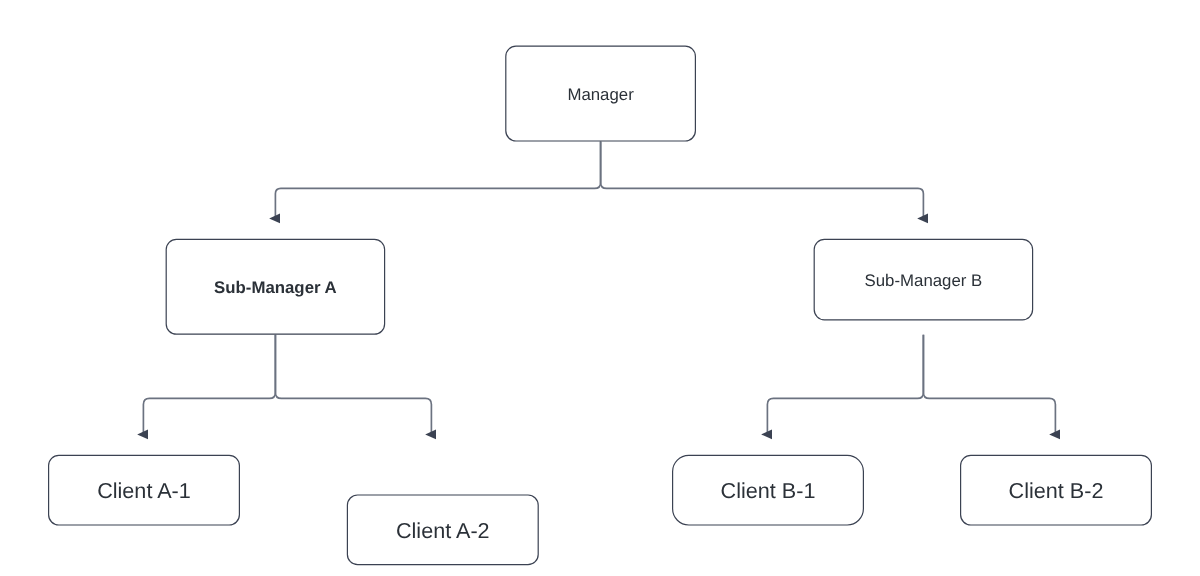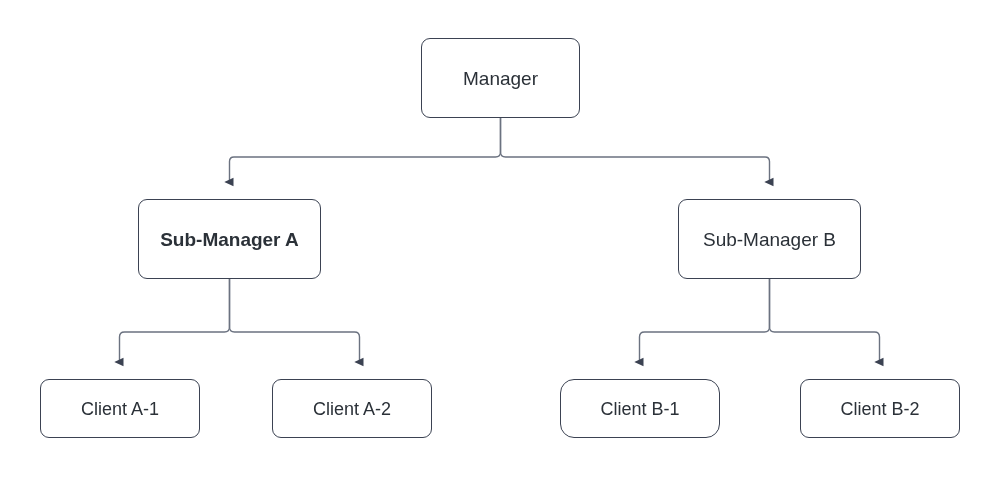--- a/index.html
+++ b/index.html
@@ -29,34 +29,34 @@
   .node {
     position: absolute;
     box-sizing: border-box;
     display: flex;
     align-items: center;
     justify-content: center;
     background: #ffffff;
     border: 1px solid #3b4252;
     border-radius: 9px;
     color: #2b3138;
-    font-size: 19px;
+    font-size: 14px;
     line-height: 1;
     white-space: nowrap;
     z-index: 2;
   }
   .node-label {
     display: block;
   }
   .node-root     { left: 421px; top: 38px;  width: 159px; height: 80px; }
   .node-branch-a { left: 138px; top: 199px; width: 183px; height: 80px; font-weight: bold; }
-  .node-branch-b { left: 678px; top: 199px; width: 183px; height: 80px; }
+  .node-branch-b { left: 678px; top: 199px; width: 183px; height: 68px; }
   .node-leaf     { height: 59px; width: 160px; top: 379px; font-size: 18px; }
   .leaf-a1 { left: 40px; justify-content: center;  }
-  .leaf-a2 { left: 272px; }
+  .leaf-a2 { left: 289px; margin-top: 33px; }
   .leaf-b1 { left: 560px; border-radius: 14px; }
   .leaf-b2 { left: 800px; }
 </style>
 </head>
 <body>
 
 <div id="diagram-canvas">
 
   <svg id="edge-layer" viewBox="0 0 1000 480" xmlns="http://www.w3.org/2000/svg">
     <defs>

